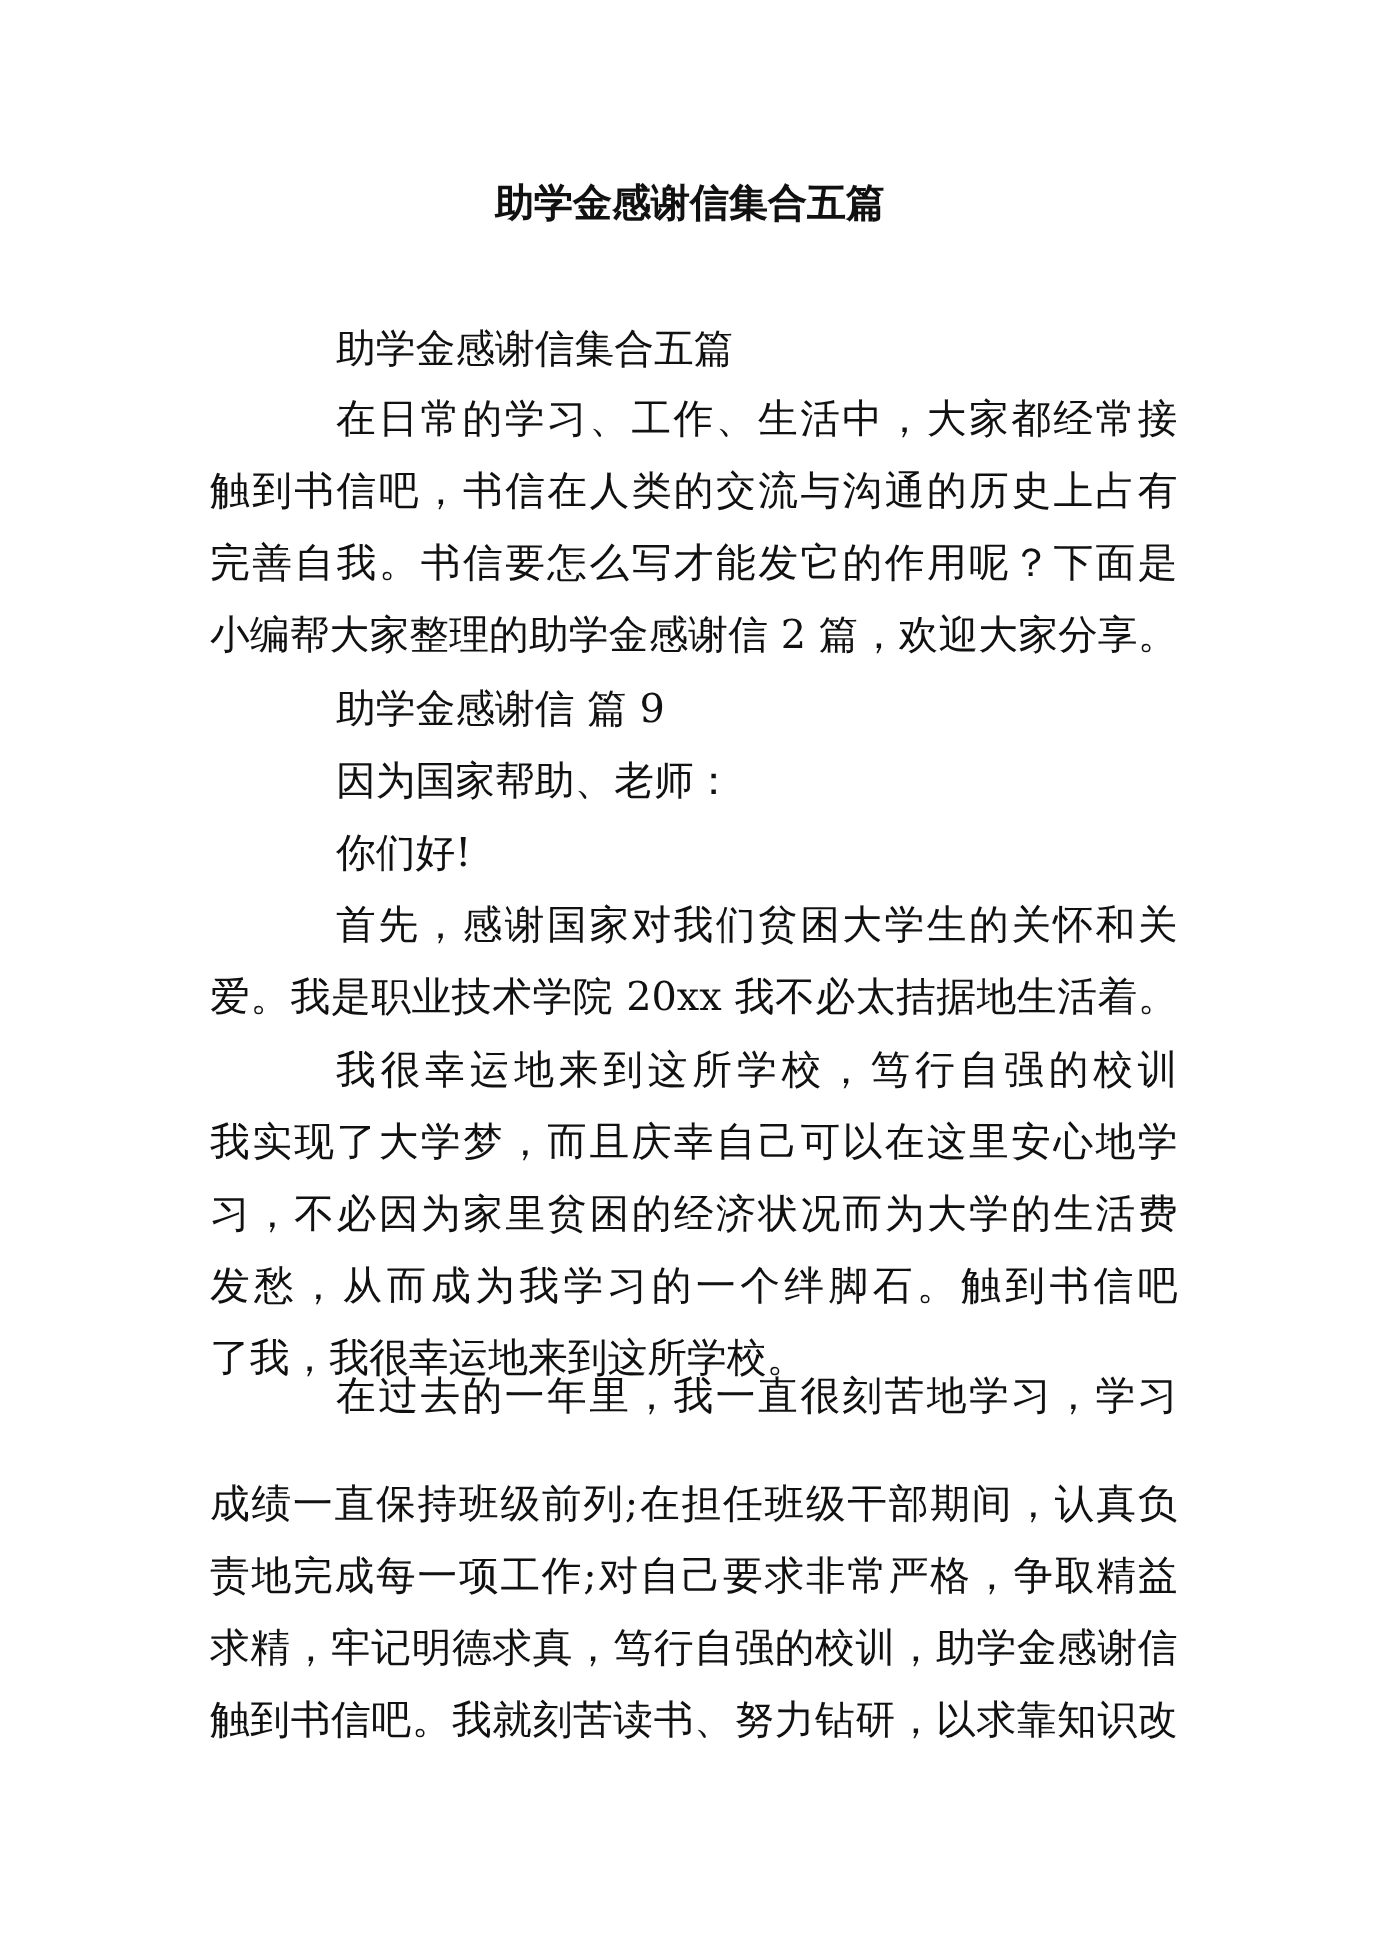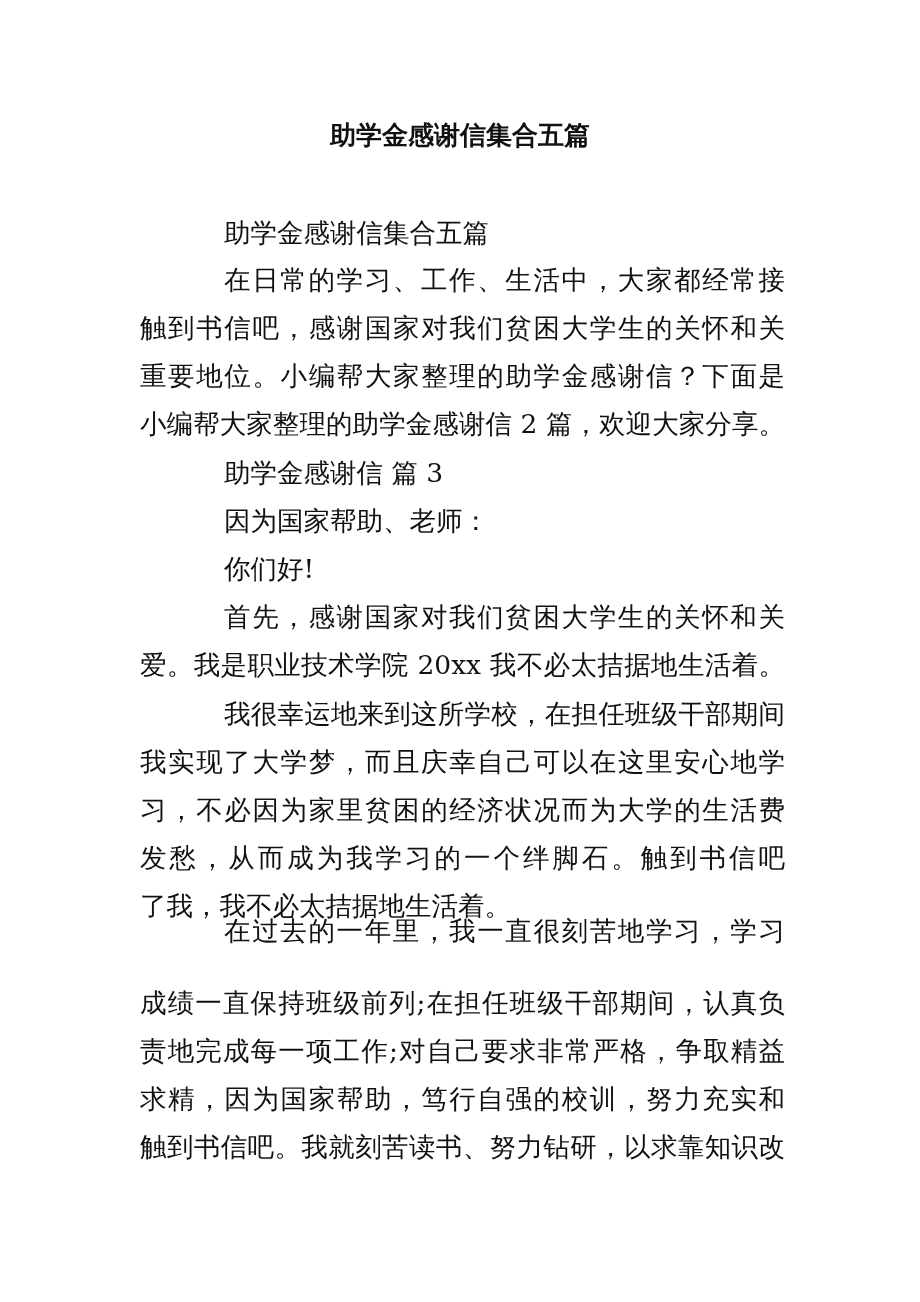--- a/index.html
+++ b/index.html
@@ -13,31 +13,31 @@
     .line.short { text-align-last: left; }
   </style>
 </head>
 <body>
 
 <div class="title">助学金感谢信集合五篇</div>
 
 <div>
   <div class="line indent short" style="top:216px">助学金感谢信集合五篇</div>
   <div class="line indent" style="top:263px">在日常的学习、工作、生活中，大家都经常接</div>
-  <div class="line" style="top:311px">触到书信吧，感谢国家对我们贫困大学生的关怀和关</div>
-  <div class="line" style="top:359px">重要地位。小编帮大家整理的助学金感谢信？下面是</div>
+  <div class="line" style="top:311px">触到书信吧，书信在人类的交流与沟通的历史上占有</div>
+  <div class="line" style="top:359px">完善自我。书信要怎么写才能发它的作用呢？下面是</div>
   <div class="line" style="top:407px">小编帮大家整理的助学金感谢信 2 篇，欢迎大家分享。</div>
-  <div class="line indent short" style="top:456px">助学金感谢信  篇 3</div>
+  <div class="line indent short" style="top:456px">助学金感谢信  篇 9</div>
   <div class="line indent short" style="top:504px">因为国家帮助、老师：</div>
   <div class="line indent short" style="top:552px">你们好!</div>
   <div class="line indent" style="top:600px">首先，感谢国家对我们贫困大学生的关怀和关</div>
   <div class="line" style="top:648px">爱。我是职业技术学院 20xx 我不必太拮据地生活着。</div>
-  <div class="line indent" style="top:697px">我很幸运地来到这所学校，在担任班级干部期间</div>
+  <div class="line indent" style="top:697px">我很幸运地来到这所学校，笃行自强的校训</div>
   <div class="line" style="top:745px">我实现了大学梦，而且庆幸自己可以在这里安心地学</div>
   <div class="line" style="top:793px">习，不必因为家里贫困的经济状况而为大学的生活费</div>
   <div class="line" style="top:841px">发愁，从而成为我学习的一个绊脚石。触到书信吧</div>
-  <div class="line short" style="top:889px">了我，我不必太拮据地生活着。</div>
+  <div class="line short" style="top:889px">了我，我很幸运地来到这所学校。</div>
   <div class="line indent" style="top:914px">在过去的一年里，我一直很刻苦地学习，学习</div>
   <div class="line" style="top:986px">成绩一直保持班级前列;在担任班级干部期间，认真负</div>
   <div class="line" style="top:1034px">责地完成每一项工作;对自己要求非常严格，争取精益</div>
-  <div class="line" style="top:1082px">求精，因为国家帮助，笃行自强的校训，努力充实和</div>
+  <div class="line" style="top:1082px">求精，牢记明德求真，笃行自强的校训，助学金感谢信</div>
   <div class="line" style="top:1130px">触到书信吧。我就刻苦读书、努力钻研，以求靠知识改</div>
 </div>
 
 </body></html>

